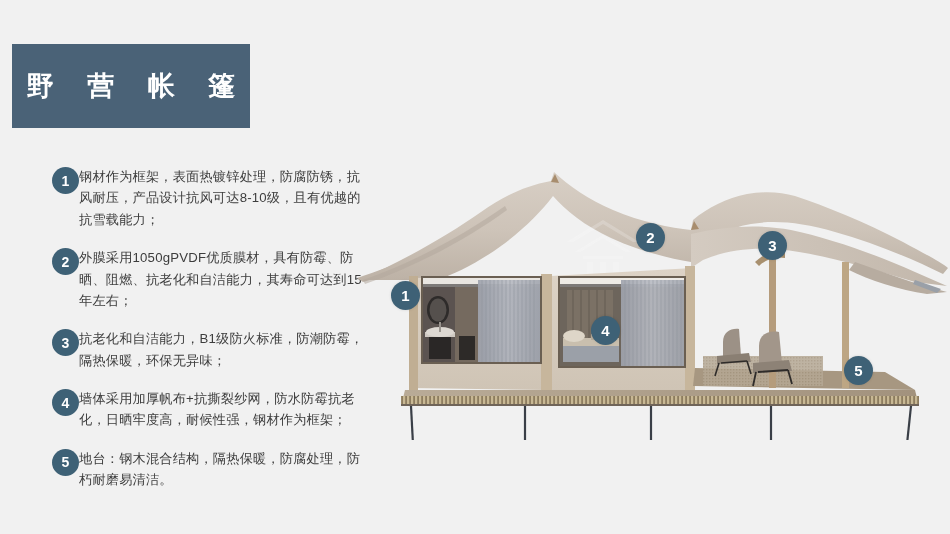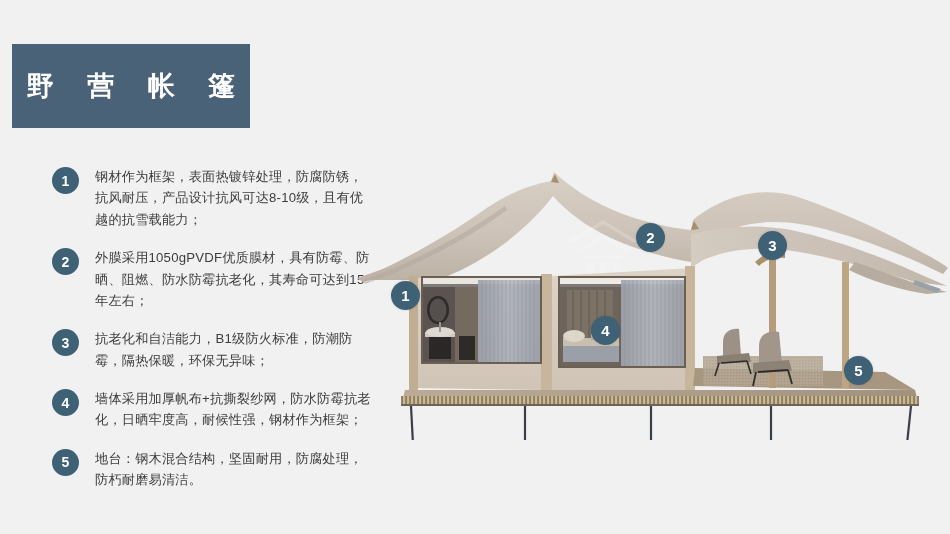--- a/index.html
+++ b/index.html
@@ -30,21 +30,21 @@
   .feature { display:flex; align-items:flex-start; margin-bottom:17px; }
   .feature:last-child { margin-bottom:0; }
   .badge {
     flex:0 0 auto; width:27px; height:27px; border-radius:50%;
     background:#3e6176; color:#fff;
     display:flex; align-items:center; justify-content:center;
     font-size:14px; font-weight:bold; line-height:1;
     margin-top:1px;
   }
   .feature-text {
-    margin-left:16px; color:#3d3d3d;
+    color:#3d3d3d;
     font-size:13.2px; line-height:1.62;
     letter-spacing:.2px;
   }
 
   
   .illustration { position:absolute; left:355px; top:150px; width:595px; height:290px; }
   .illustration svg { display:block; width:100%; height:100%; }
 
   
   .callout {
@@ -71,36 +71,36 @@
 
   <div class="features">
 
     <div class="feature">
       <div class="badge">1</div>
       <div class="feature-text">钢材作为框架，表面热镀锌处理，防腐防锈，抗风耐压，产品设计抗风可达8-10级，且有优越的抗雪载能力；</div>
     </div>
 
     <div class="feature">
       <div class="badge">2</div>
-      <div class="feature-text">外膜采用1050gPVDF优质膜材，具有防霉、防晒、阻燃、防水防霉抗老化，其寿命可达到15年左右；</div>
+      <div class="feature-text">外膜采用1050gPVDF优质膜材，具有防霉、防晒、阻燃、抗老化和自洁能力，其寿命可达到15年左右；</div>
     </div>
 
     <div class="feature">
       <div class="badge">3</div>
       <div class="feature-text">抗老化和自洁能力，B1级防火标准，防潮防霉，隔热保暖，环保无异味；</div>
     </div>
 
     <div class="feature">
       <div class="badge">4</div>
       <div class="feature-text">墙体采用加厚帆布+抗撕裂纱网，防水防霉抗老化，日晒牢度高，耐候性强，钢材作为框架；</div>
     </div>
 
     <div class="feature">
       <div class="badge">5</div>
-      <div class="feature-text">地台：钢木混合结构，坚固耐用，防腐处理，防朽耐磨易清洁。</div>
+      <div class="feature-text">地台：钢木混合结构，隔热保暖，防腐处理，防朽耐磨易清洁。</div>
     </div>
 
   </div>
 
   <div class="illustration">
     <svg viewBox="0 0 595 290" xmlns="http://www.w3.org/2000/svg">
       <defs>
         <linearGradient id="canopyG" x1="0" y1="0" x2="0" y2="1">
           <stop offset="0%" stop-color="#d8cfc5"></stop>
           <stop offset="55%" stop-color="#cdc3b8"></stop>

